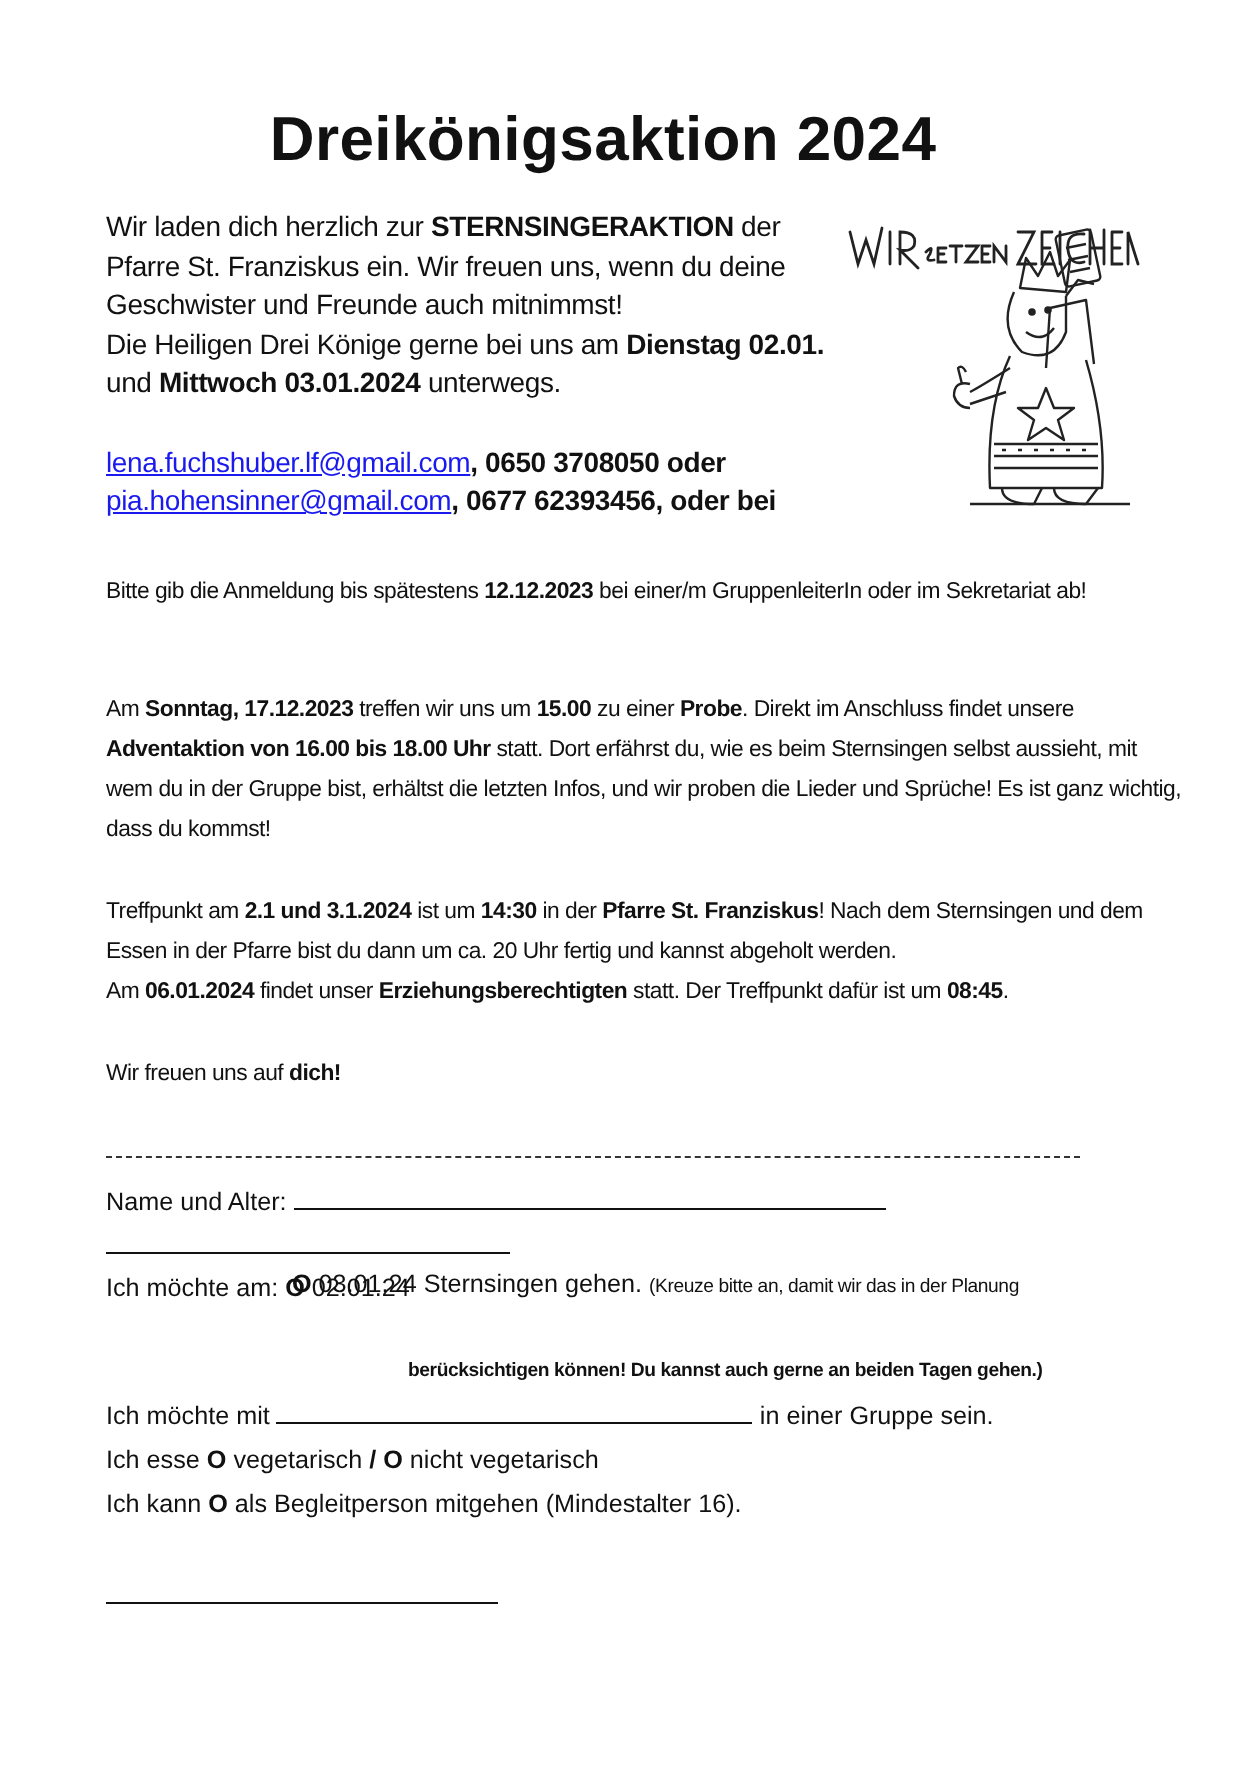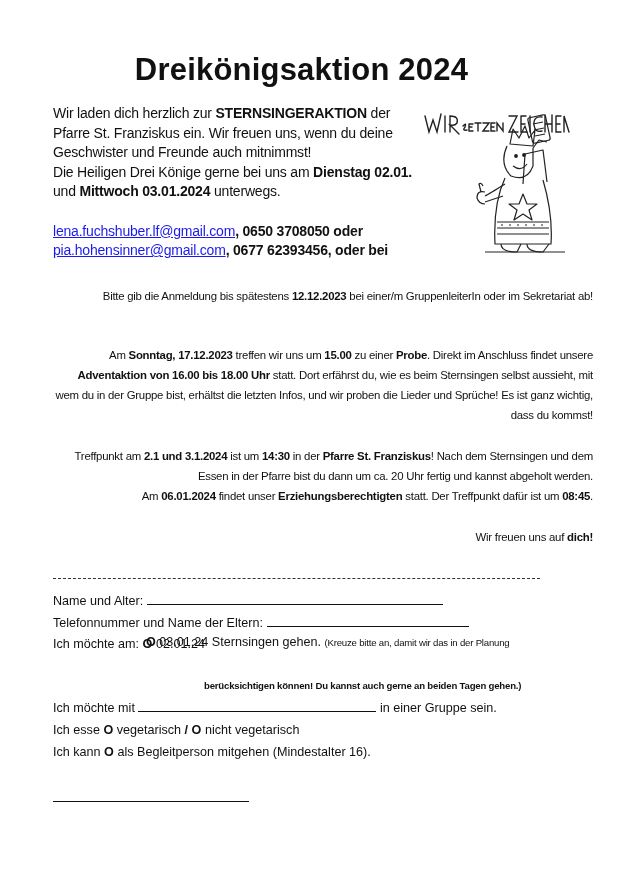--- a/index.html
+++ b/index.html
@@ -10,21 +10,21 @@
     .title {
       position: absolute; left: 0; width: 523px; top: 52px;
       text-align: center; font-weight: bold; font-size: 31px; letter-spacing: 0.2px; margin-left: 40px;
     }
     .intro {
       position: absolute; left: 53px; top: 104px; width: 360px;
       font-size: 14px; line-height: 19.6px; letter-spacing: -0.2px;
     }
     .wide {
       position: absolute; left: 53px; width: 540px;
-      font-size: 11.4px; line-height: 20px; letter-spacing: -0.25px; text-align: right;
+      font-size: 11.4px; line-height: 20px; letter-spacing: -0.25px;
     }
     b { font-weight: bold; }
     a.mail { color: #1a1aee; text-decoration: underline; }
     .figure { position: absolute; left: 415px; top: 104px; width: 155px; height: 150px; }
     .dashline {
       position: absolute; left: 53px; top: 578px; width: 487px; height: 0;
       border-top: 1px dashed #333;
     }
     .form {
       position: absolute; left: 53px; width: 560px;
@@ -109,21 +109,21 @@
   <span>Wir freuen uns auf </span><b>dich!</b>
 </div>
 
 <div class="dashline"></div>
 
 <div class="form" style="top:591px;">
   <span>Name und Alter: </span><span class="blank" style="width:296px;"></span>
 </div>
 
 <div class="form" style="top:613px;">
-  <span>Telefonnummer und Name der Eltern: </span><span class="blank" style="width:202px;"></span>
+  <span class="blank" style="width:202px;"></span>
 </div>
 
 <div class="form" style="top:634px;">
   <span>Ich möchte am: </span><span class="bold">O</span><span> 02.01.24</span>
 </div>
 
 <div class="form" style="top:632px; left:146px; width:470px;">
   <span class="bold">O</span><span> 03.01.24 Sternsingen gehen.</span>
   <span class="small">(Kreuze bitte an, damit wir das in der Planung</span>
 </div>

